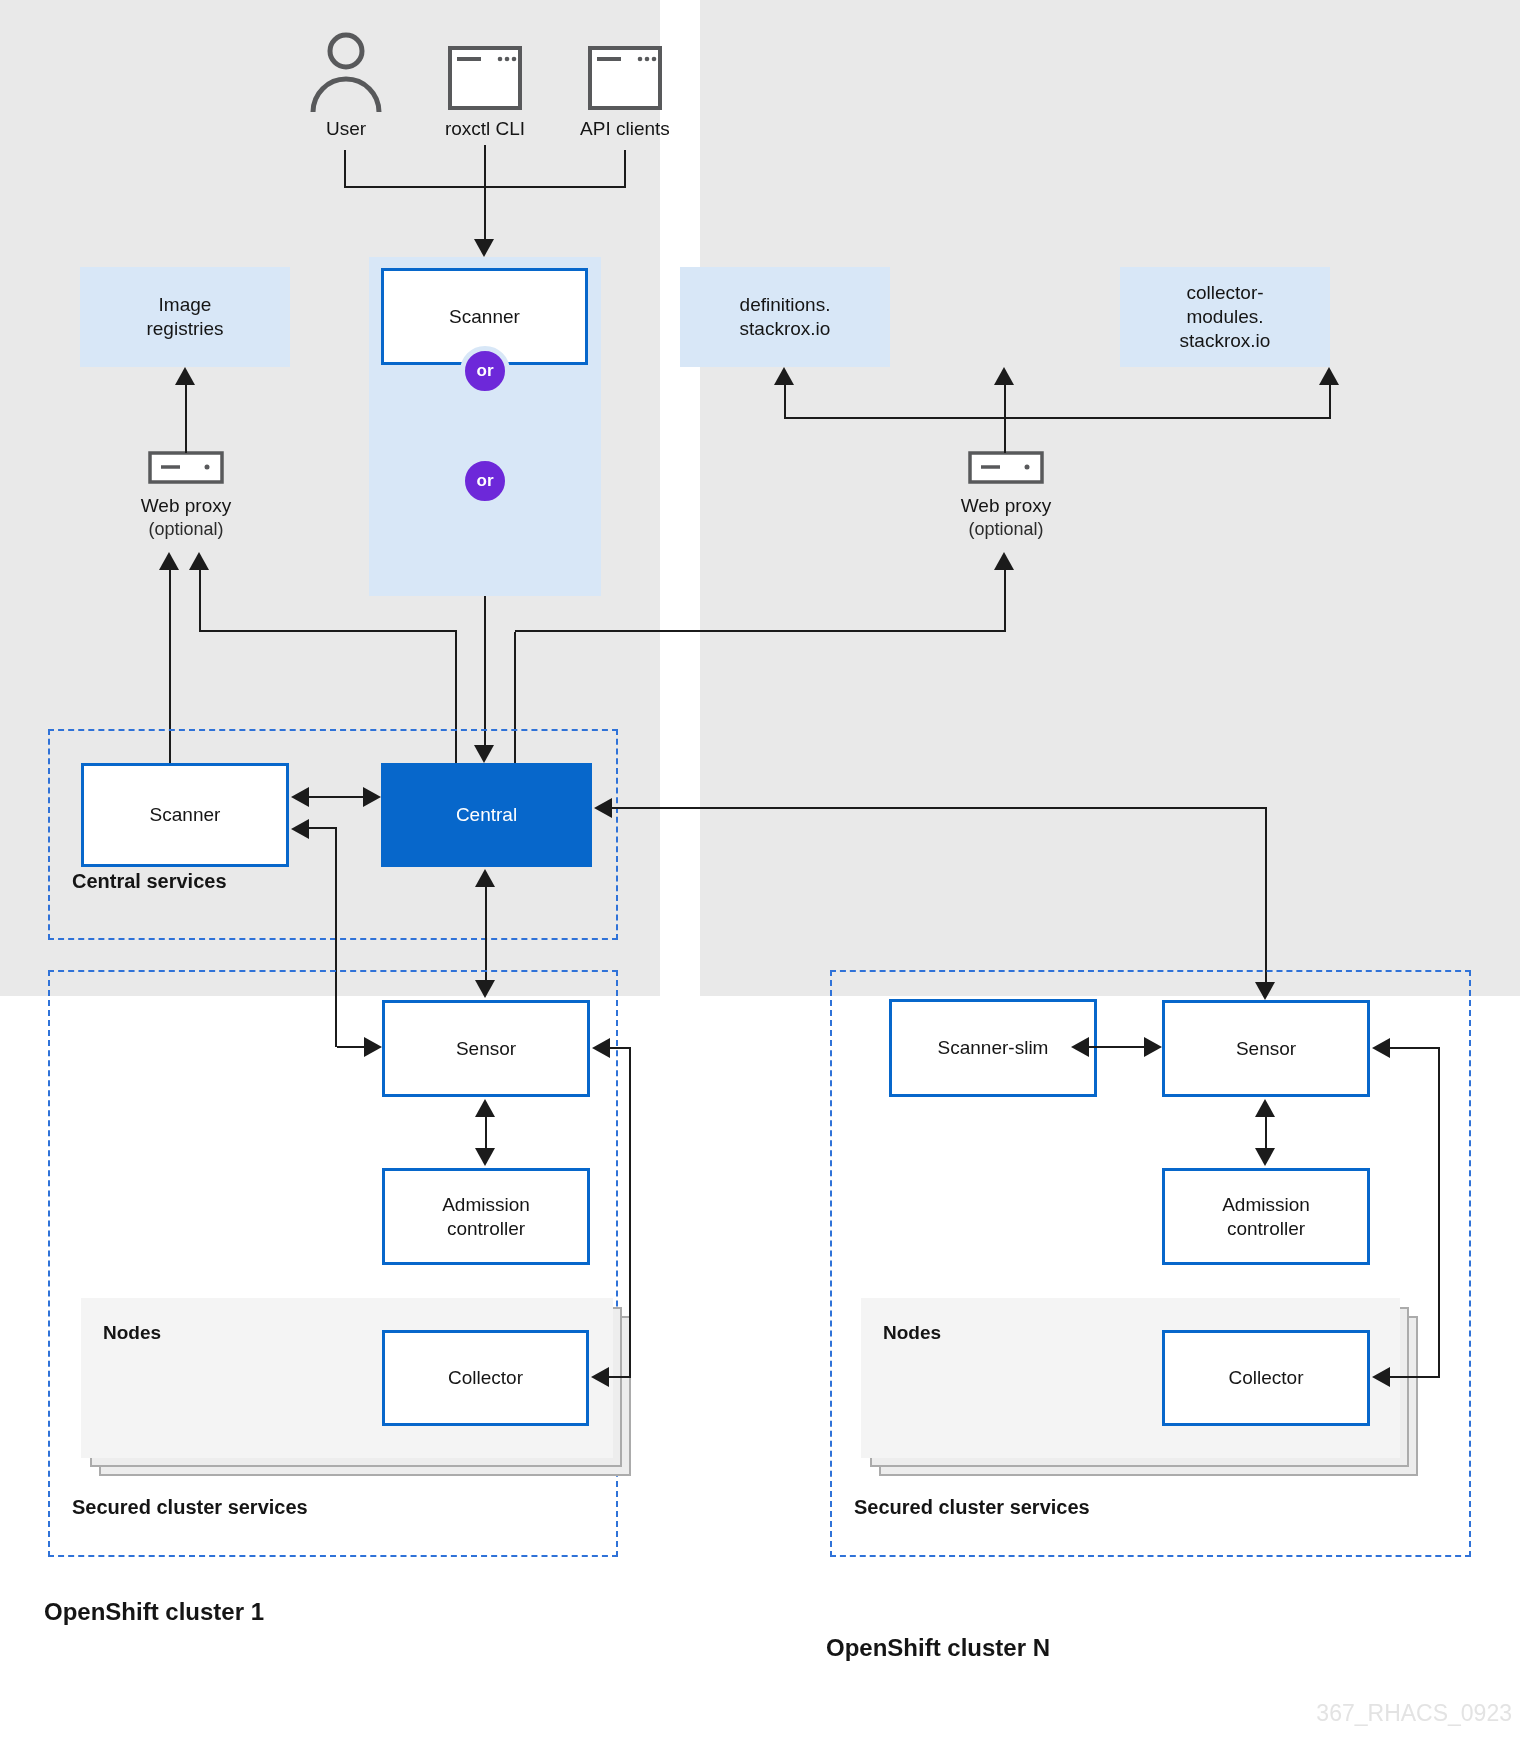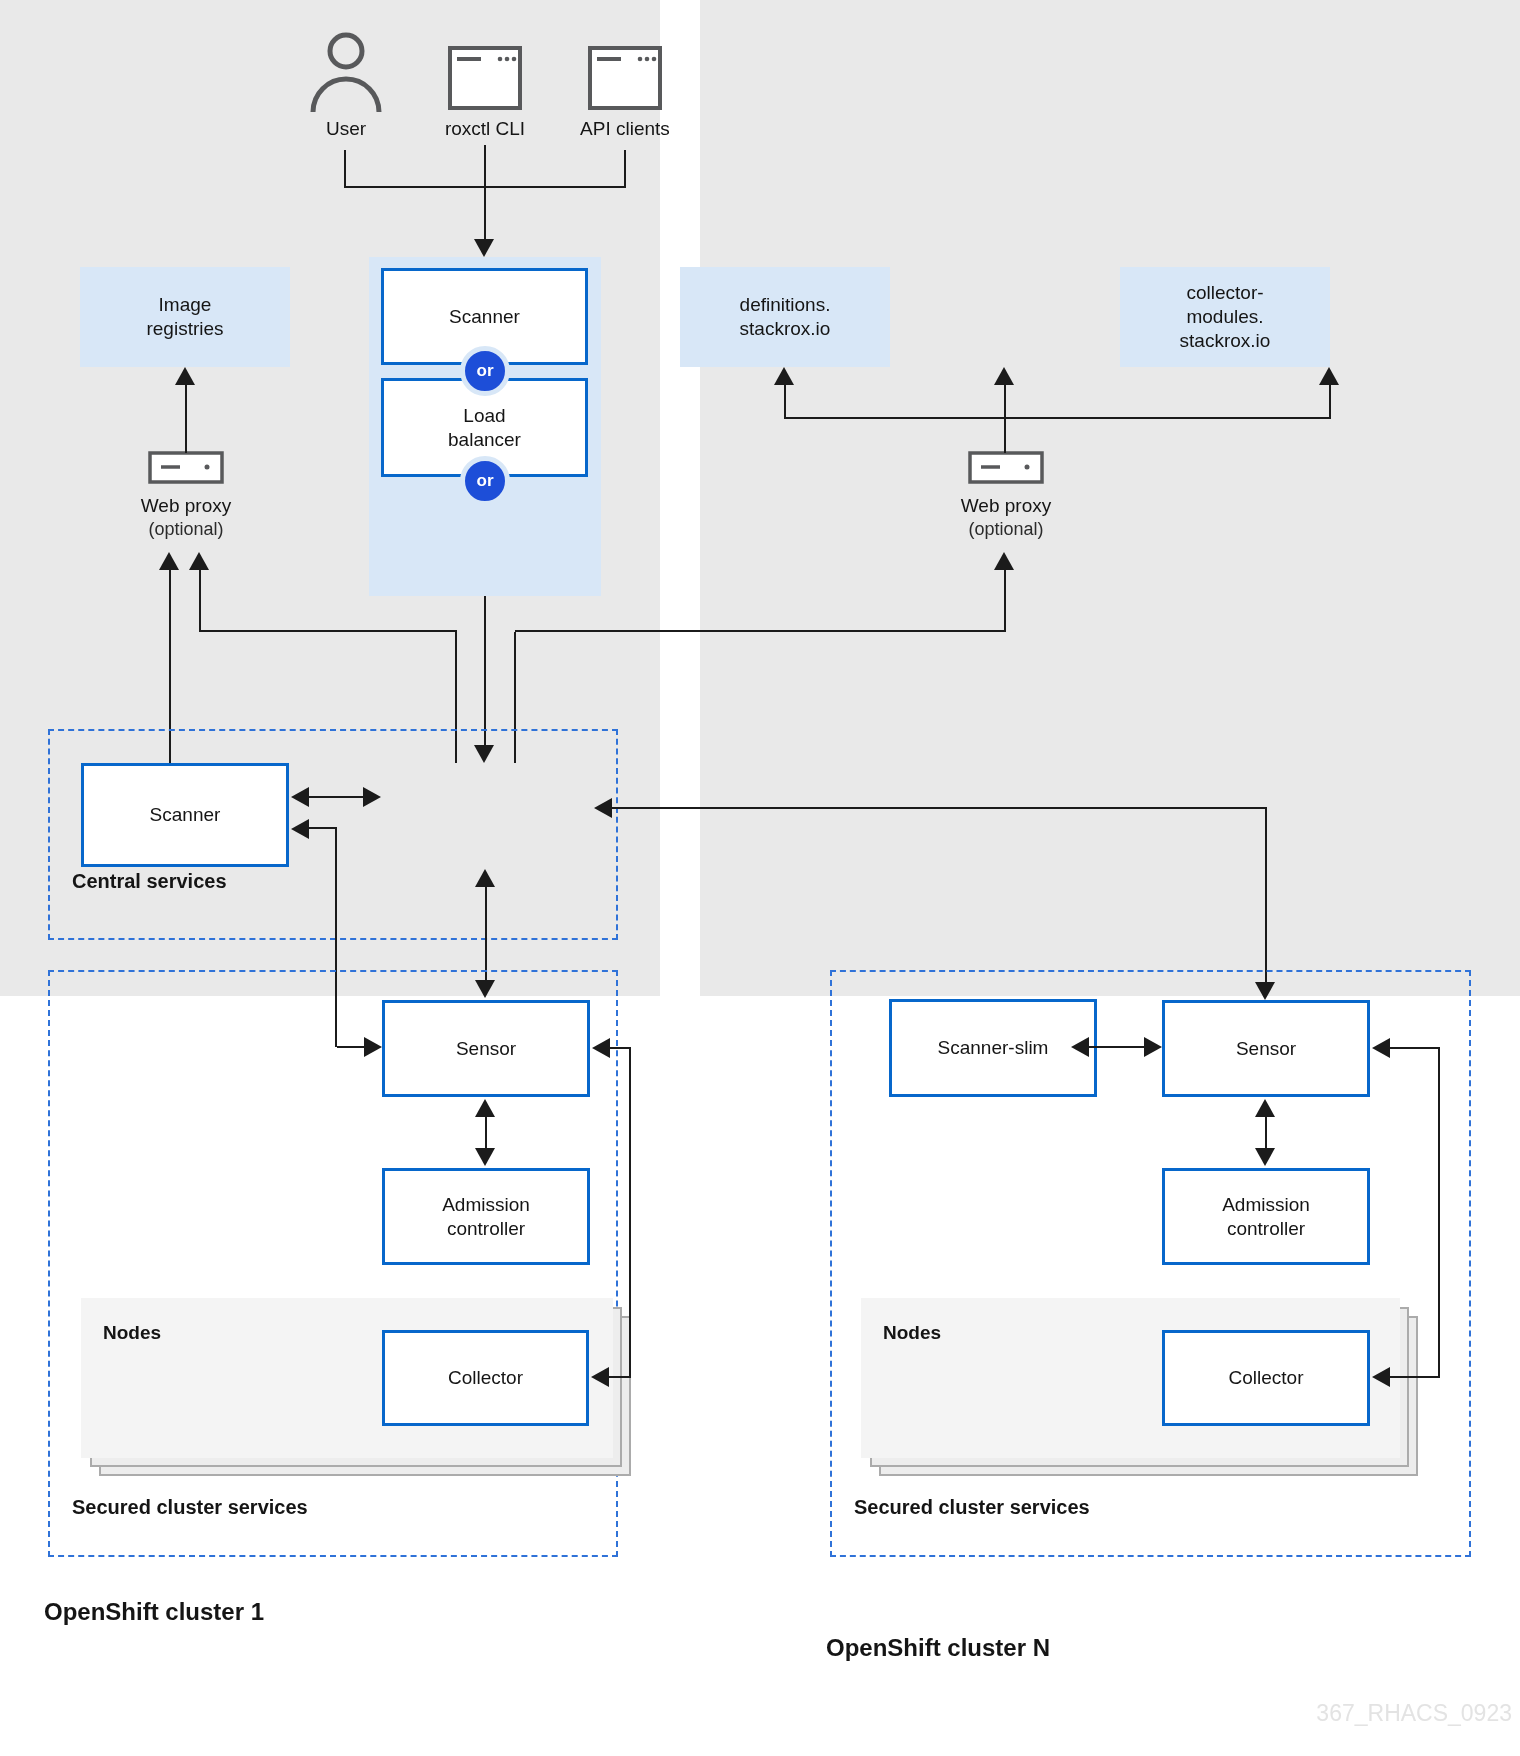--- a/index.html
+++ b/index.html
@@ -19,21 +19,21 @@
   .iconlbl{font-size:19px;text-align:center;}
   .wplbl{font-size:19px;text-align:center;}
   .wpopt{font-size:18px;text-align:center;color:#2b2b2b;}
   .vl{position:absolute;width:2px;background:#1b1b1b;}
   .hl{position:absolute;height:2px;background:#1b1b1b;}
   .arr{position:absolute;width:0;height:0;border-style:solid;}
   .au{border-width:0 10px 18px 10px;border-color:transparent transparent #1b1b1b transparent;}
   .ad{border-width:18px 10px 0 10px;border-color:#1b1b1b transparent transparent transparent;}
   .al{border-width:10px 18px 10px 0;border-color:transparent #1b1b1b transparent transparent;}
   .ar{border-width:10px 0 10px 18px;border-color:transparent transparent transparent #1b1b1b;}
-  .orb{position:absolute;width:40px;height:40px;border-radius:50%;background:#1d4ed8;
+  .orb{position:absolute;width:40px;height:40px;border-radius:50%;background:#6d28d9;
        border:5px solid #d8e7f7;display:flex;align-items:center;justify-content:center;
        color:#fff;font-size:17px;font-weight:bold;}
   .sheet{position:absolute;box-sizing:border-box;background:#ededed;border:2px solid #ababab;}
   .npanel{position:absolute;box-sizing:border-box;background:#f4f4f4;}
   .wm{font-size:23px;color:#e3e3e3;text-align:right;}
   svg{display:block;}
 </style>
 </head>
 <body>
 
@@ -87,24 +87,20 @@
   <div class="abs lblue" style="left:1120px;top:267px;width:210px;height:100px;font-size:19px;line-height:1.25;">
     <span>collector-
 modules.
 stackrox.io</span>
   </div>
 
   <div class="abs" style="left:369px;top:257px;width:232px;height:339px;background:#d8e7f7;"></div>
   <div class="abs bx" style="left:381px;top:268px;width:207px;height:97px;">
     <span>Scanner</span>
   </div>
-  <div class="abs bx" style="left:381px;top:378px;width:207px;height:99px;">
-    <span>Load
-balancer</span>
-  </div>
   <div class="orb" style="left:460px;top:346px;">
       <span>or</span>
     </div>
   <div class="orb" style="left:460px;top:456px;">
       <span>or</span>
     </div>
 
   <div class="abs" style="left:148px;top:451px;">
     <svg width="76" height="33" viewBox="0 0 76 33">
       <rect x="2" y="2" width="72" height="29" fill="#fff" stroke="#58595b" stroke-width="3.5"></rect>
@@ -151,20 +147,23 @@
 
   <div class="vl" style="left:169px;top:570px;height:193px;"></div>
   <div class="arr au" style="left:159px;top:552px;"></div>
 
   <div class="abs dashed" style="left:48px;top:729px;width:570px;height:211px;"></div>
   <div class="abs seclbl" style="left:72px;top:870px;">Central services</div>
 
   <div class="abs bx" style="left:81px;top:763px;width:208px;height:104px;">
     <span>Scanner</span>
   </div>
+  <div class="abs bx fill" style="left:381px;top:763px;width:211px;height:104px;">
+    <span>Central</span>
+  </div>
 
   <div class="arr al" style="left:291px;top:787px;"></div>
   <div class="hl" style="left:309px;top:796px;width:54px;"></div>
   <div class="arr ar" style="left:363px;top:787px;"></div>
 
   <div class="arr al" style="left:291px;top:819px;"></div>
   <div class="hl" style="left:309px;top:827px;width:28px;"></div>
   <div class="vl" style="left:335px;top:827px;height:220px;"></div>
   <div class="hl" style="left:337px;top:1046px;width:27px;"></div>
   <div class="arr ar" style="left:364px;top:1037px;"></div>

